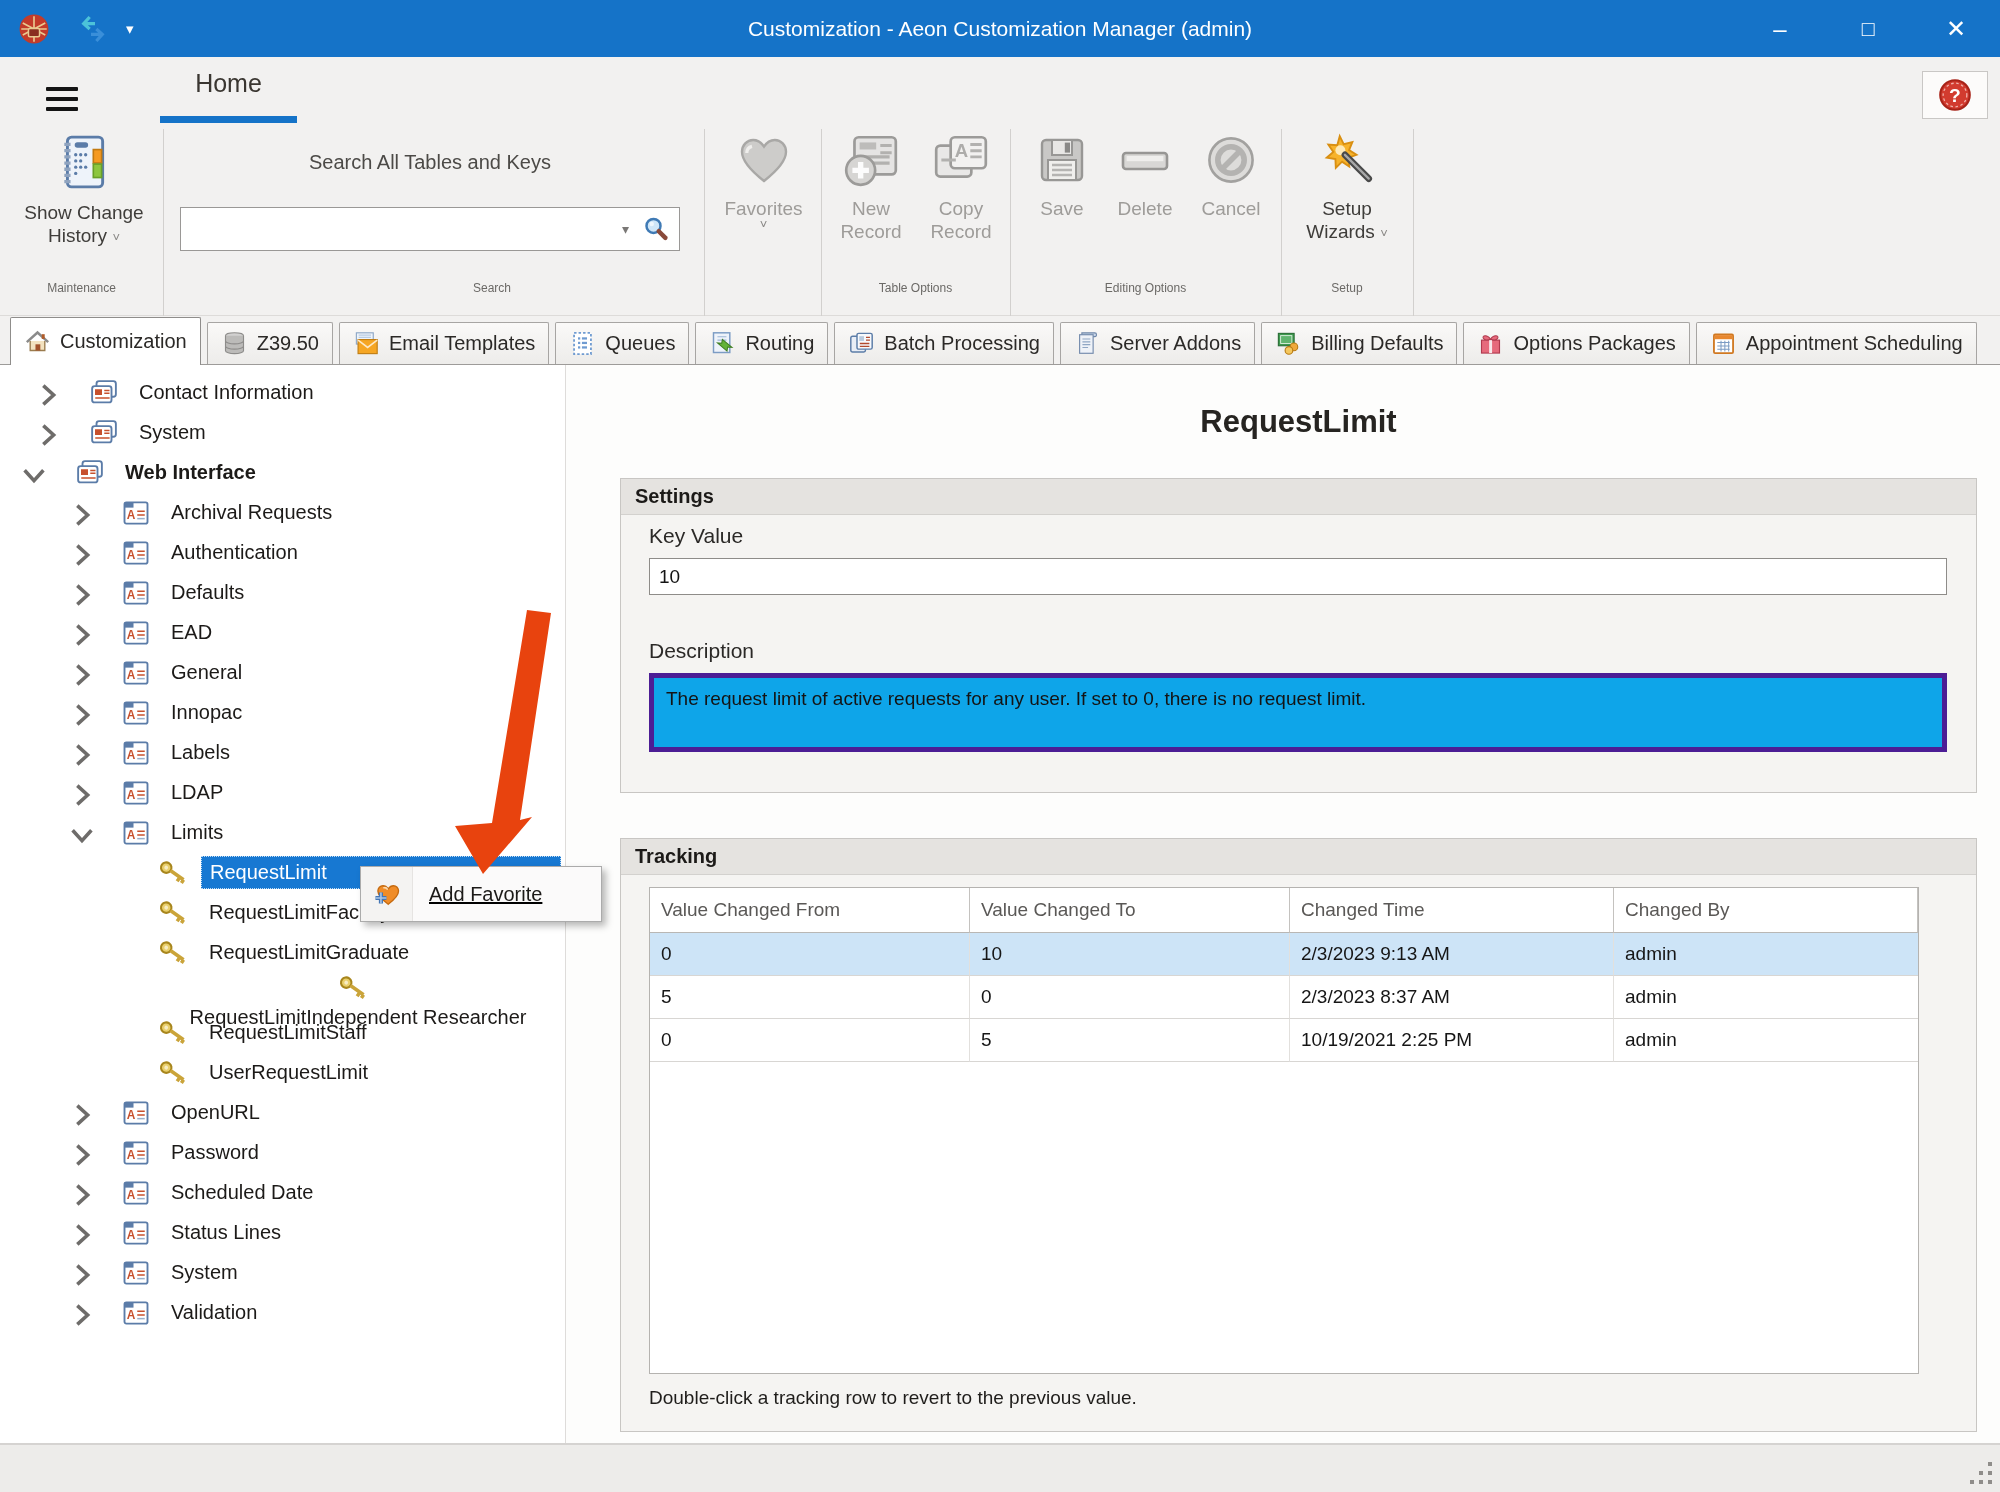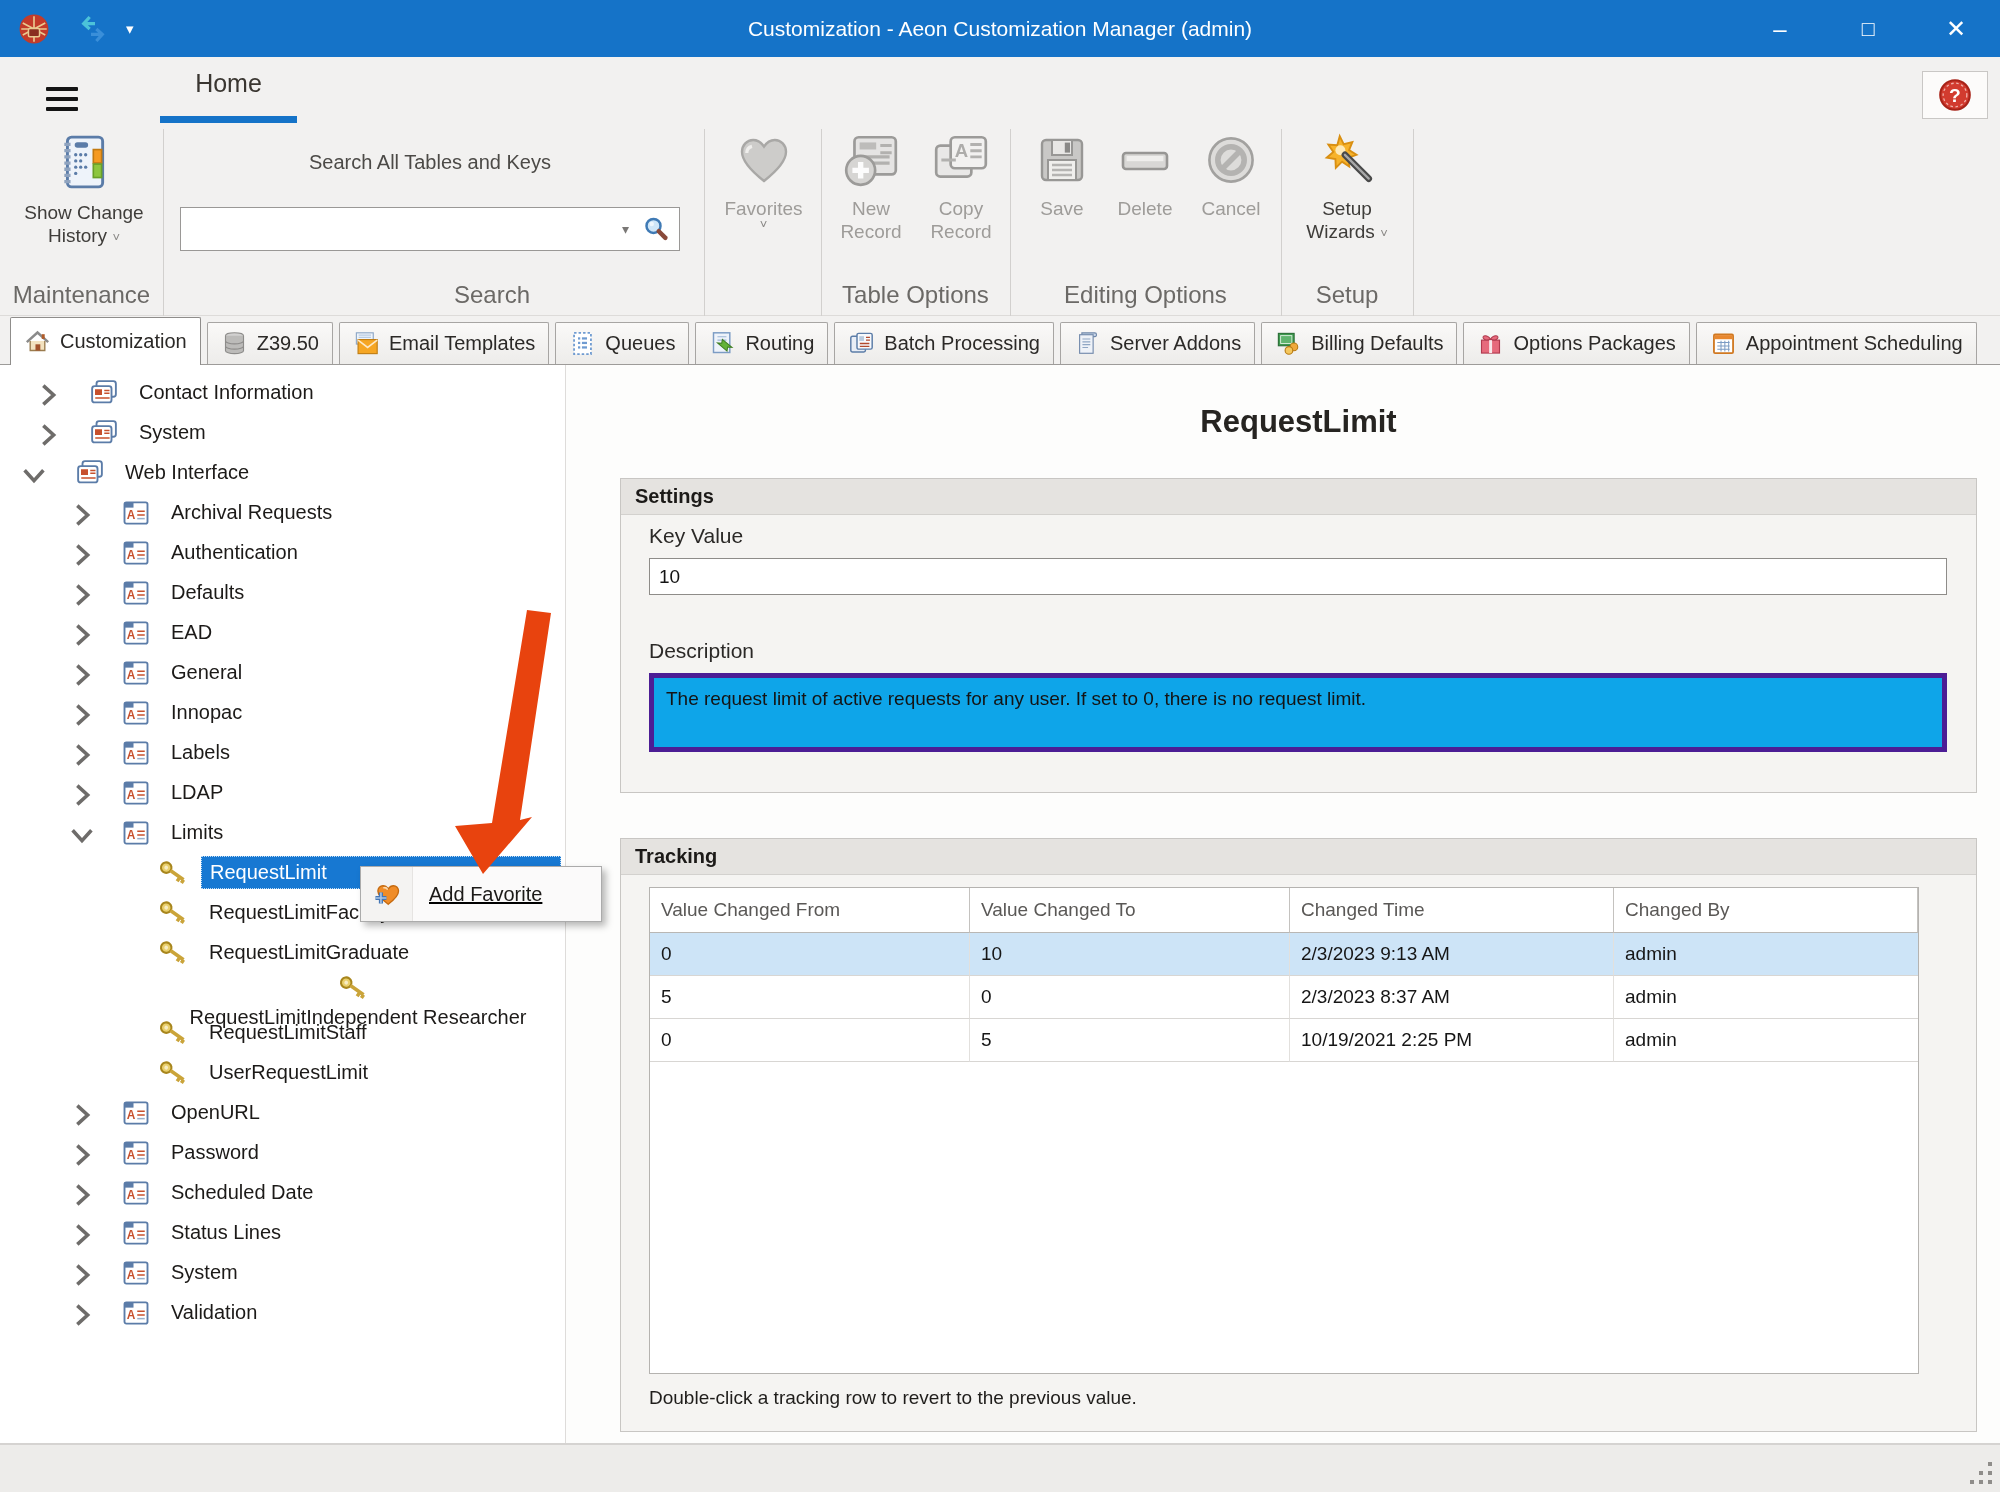--- a/index.html
+++ b/index.html
@@ -23,21 +23,21 @@
   .home-tab{position:absolute;left:160px;top:12px;width:137px;text-align:center;font-size:25px;color:#3a3631;cursor:pointer;}
   .home-underline{position:absolute;left:160px;top:59px;width:137px;height:7px;background:#1573c8;}
   .help-box{position:absolute;left:1922px;top:14px;width:66px;height:48px;background:#fcfbfa;border:1px solid #c9c7c5;display:flex;align-items:center;justify-content:center;cursor:pointer;}
   .help-box .icon{width:36px;height:36px;}
   .rsep{position:absolute;top:72px;height:232px;width:1px;background:#d2d0ce;}
   .rbtn{position:absolute;top:72px;display:flex;flex-direction:column;align-items:center;cursor:pointer;}
   .rbtn .icon{display:block;}
   .rbtn .rlabel{margin-top:6px;text-align:center;font-size:19px;line-height:23px;color:#3f3d3a;}
   .rbtn.disabled .rlabel{color:#9e9c99;}
   .rbtn .caret{font-size:13px;color:#8a8886;line-height:10px;}
-  .rcaption{position:absolute;top:224px;height:26px;text-align:center;font-size:24px;color:#6b6966;}
+  .rcaption{position:absolute;top:224px;height:26px;text-align:center;font-size:12px;color:#6b6966;}
   .search-caption{position:absolute;left:190px;top:94px;width:480px;text-align:center;font-size:20px;color:#4c4a47;}
   .search-box{position:absolute;left:180px;top:150px;width:500px;height:44px;background:#fff;border:1px solid #9a9896;display:flex;align-items:center;}
   .search-box input{flex:1;border:none;outline:none;font-size:19px;padding:0 10px;background:transparent;}
   .search-box .combo-caret{color:#7a7876;font-size:14px;margin-right:12px;}
   .search-box .icon{width:30px;height:30px;margin-right:8px;}
 
   
   #tabstrip{position:absolute;left:0;top:316px;width:2000px;height:49px;background:#f2f1f0;border-bottom:1px solid #9d9b99;display:flex;align-items:flex-end;padding-left:10px;}
   .tab{display:flex;align-items:center;gap:9px;padding:0 13px;height:42px;border:1px solid #a7a5a3;border-bottom:none;border-radius:2px 2px 0 0;background:linear-gradient(#faf9f8,#edecea);margin-right:6px;font-size:20px;color:#2b2927;cursor:pointer;white-space:nowrap;}
   .tab .icon{width:27px;height:27px;}
@@ -415,21 +415,21 @@
           <span class="ticon" style="margin-left: 26px;"><svg viewBox="0 0 24 24">
               <rect x="6" y="2.5" width="15.5" height="12.5" rx="2" fill="#fff" stroke="#5b7ca8" stroke-width="1.5"></rect>
               <rect x="2.5" y="6.5" width="15.5" height="13" rx="2" fill="#fff" stroke="#5b7ca8" stroke-width="1.5"></rect>
               <rect x="4.8" y="9" width="5.6" height="4.6" fill="#c7502d"></rect>
               <g stroke="#c7502d" stroke-width="1.1">
                 <path d="M12.2 10h4.2M12.2 12.2h4.2M5 16h11.5"></path>
               </g>
             </svg></span>
           <span class="tlabel">System</span>
         </div>
-        <div class="tree-row" style="">
+        <div class="tree-row" style=" font-weight: bold;">
           <span class="chev"><svg viewBox="0 0 16 16">
               <path d="M3 5.5 8 11l5-5.5" fill="none" stroke="#6e6c6a" stroke-width="1.9"></path>
             </svg></span>
           <span class="ticon" style="margin-left: 26px;"><svg viewBox="0 0 24 24">
               <rect x="6" y="2.5" width="15.5" height="12.5" rx="2" fill="#fff" stroke="#5b7ca8" stroke-width="1.5"></rect>
               <rect x="2.5" y="6.5" width="15.5" height="13" rx="2" fill="#fff" stroke="#5b7ca8" stroke-width="1.5"></rect>
               <rect x="4.8" y="9" width="5.6" height="4.6" fill="#c7502d"></rect>
               <g stroke="#c7502d" stroke-width="1.1">
                 <path d="M12.2 10h4.2M12.2 12.2h4.2M5 16h11.5"></path>
               </g>

